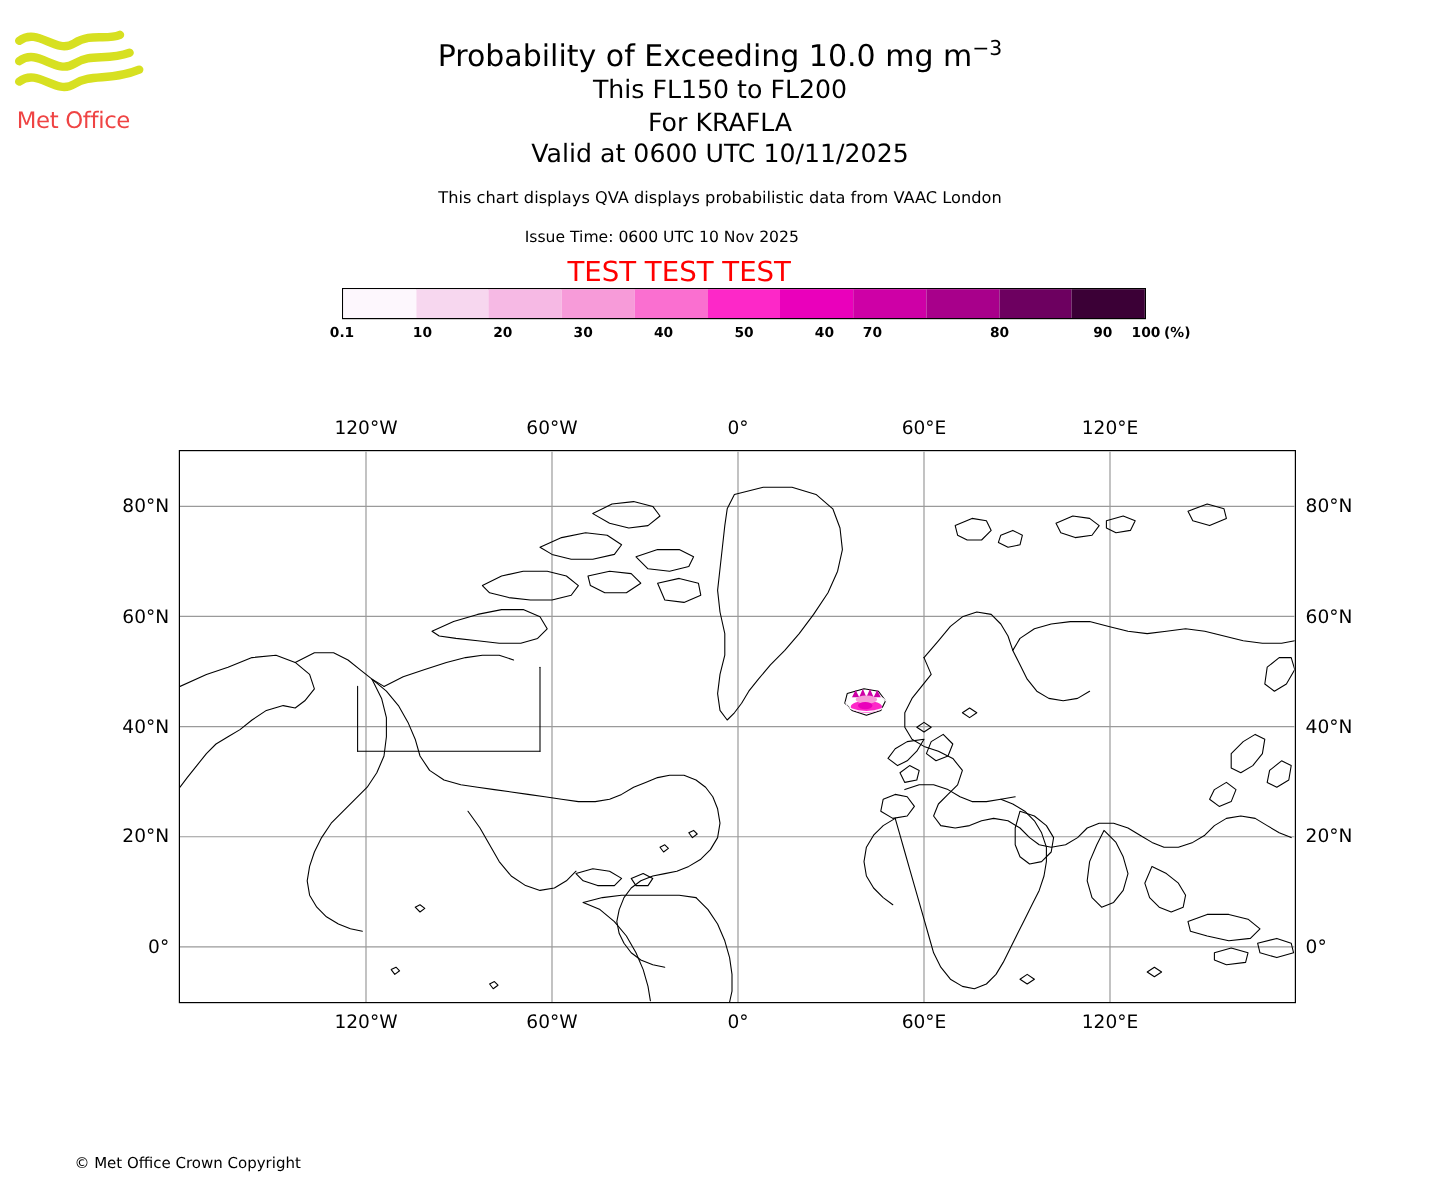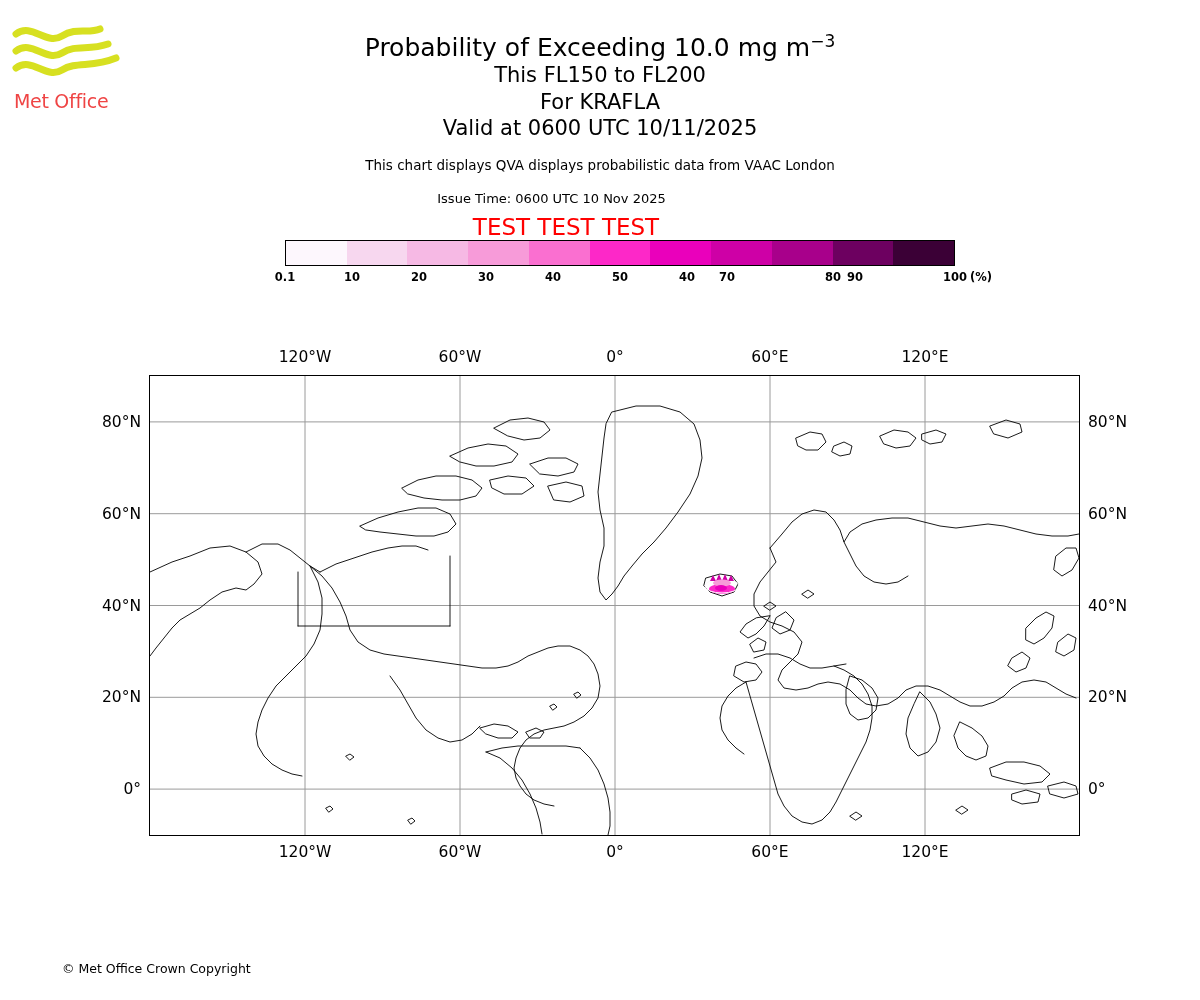--- a/index.html
+++ b/index.html
@@ -206,21 +206,21 @@
 <div id="cb-ticklabels">
     <span class="cb-tick" style="left: 0px;">0.1</span>
     <span class="cb-tick" style="left: 67px;">10</span>
     <span class="cb-tick" style="left: 134px;">20</span>
     <span class="cb-tick" style="left: 201px;">30</span>
     <span class="cb-tick" style="left: 268px;">40</span>
     <span class="cb-tick" style="left: 335px;">50</span>
     <span class="cb-tick" style="left: 402px;">40</span>
     <span class="cb-tick" style="left: 442px;">70</span>
     <span class="cb-tick" style="left: 548px;">80</span>
-    <span class="cb-tick" style="left: 570px;">90</span>
+    <span class="cb-tick" style="left: 634px;">90</span>
     <span class="cb-tick" style="left: 670px;">100</span>
   </div>
 <div id="cb-unit">(%)</div>
 
 <div id="map-frame">
   <svg id="map-svg" width="929" height="459" viewBox="0 0 929 459">
 
     <g stroke="#9a9a9a" stroke-width="1" fill="none">
       <line x1="155" y1="0" x2="155" y2="459"></line>
       <line x1="310" y1="0" x2="310" y2="459"></line>

